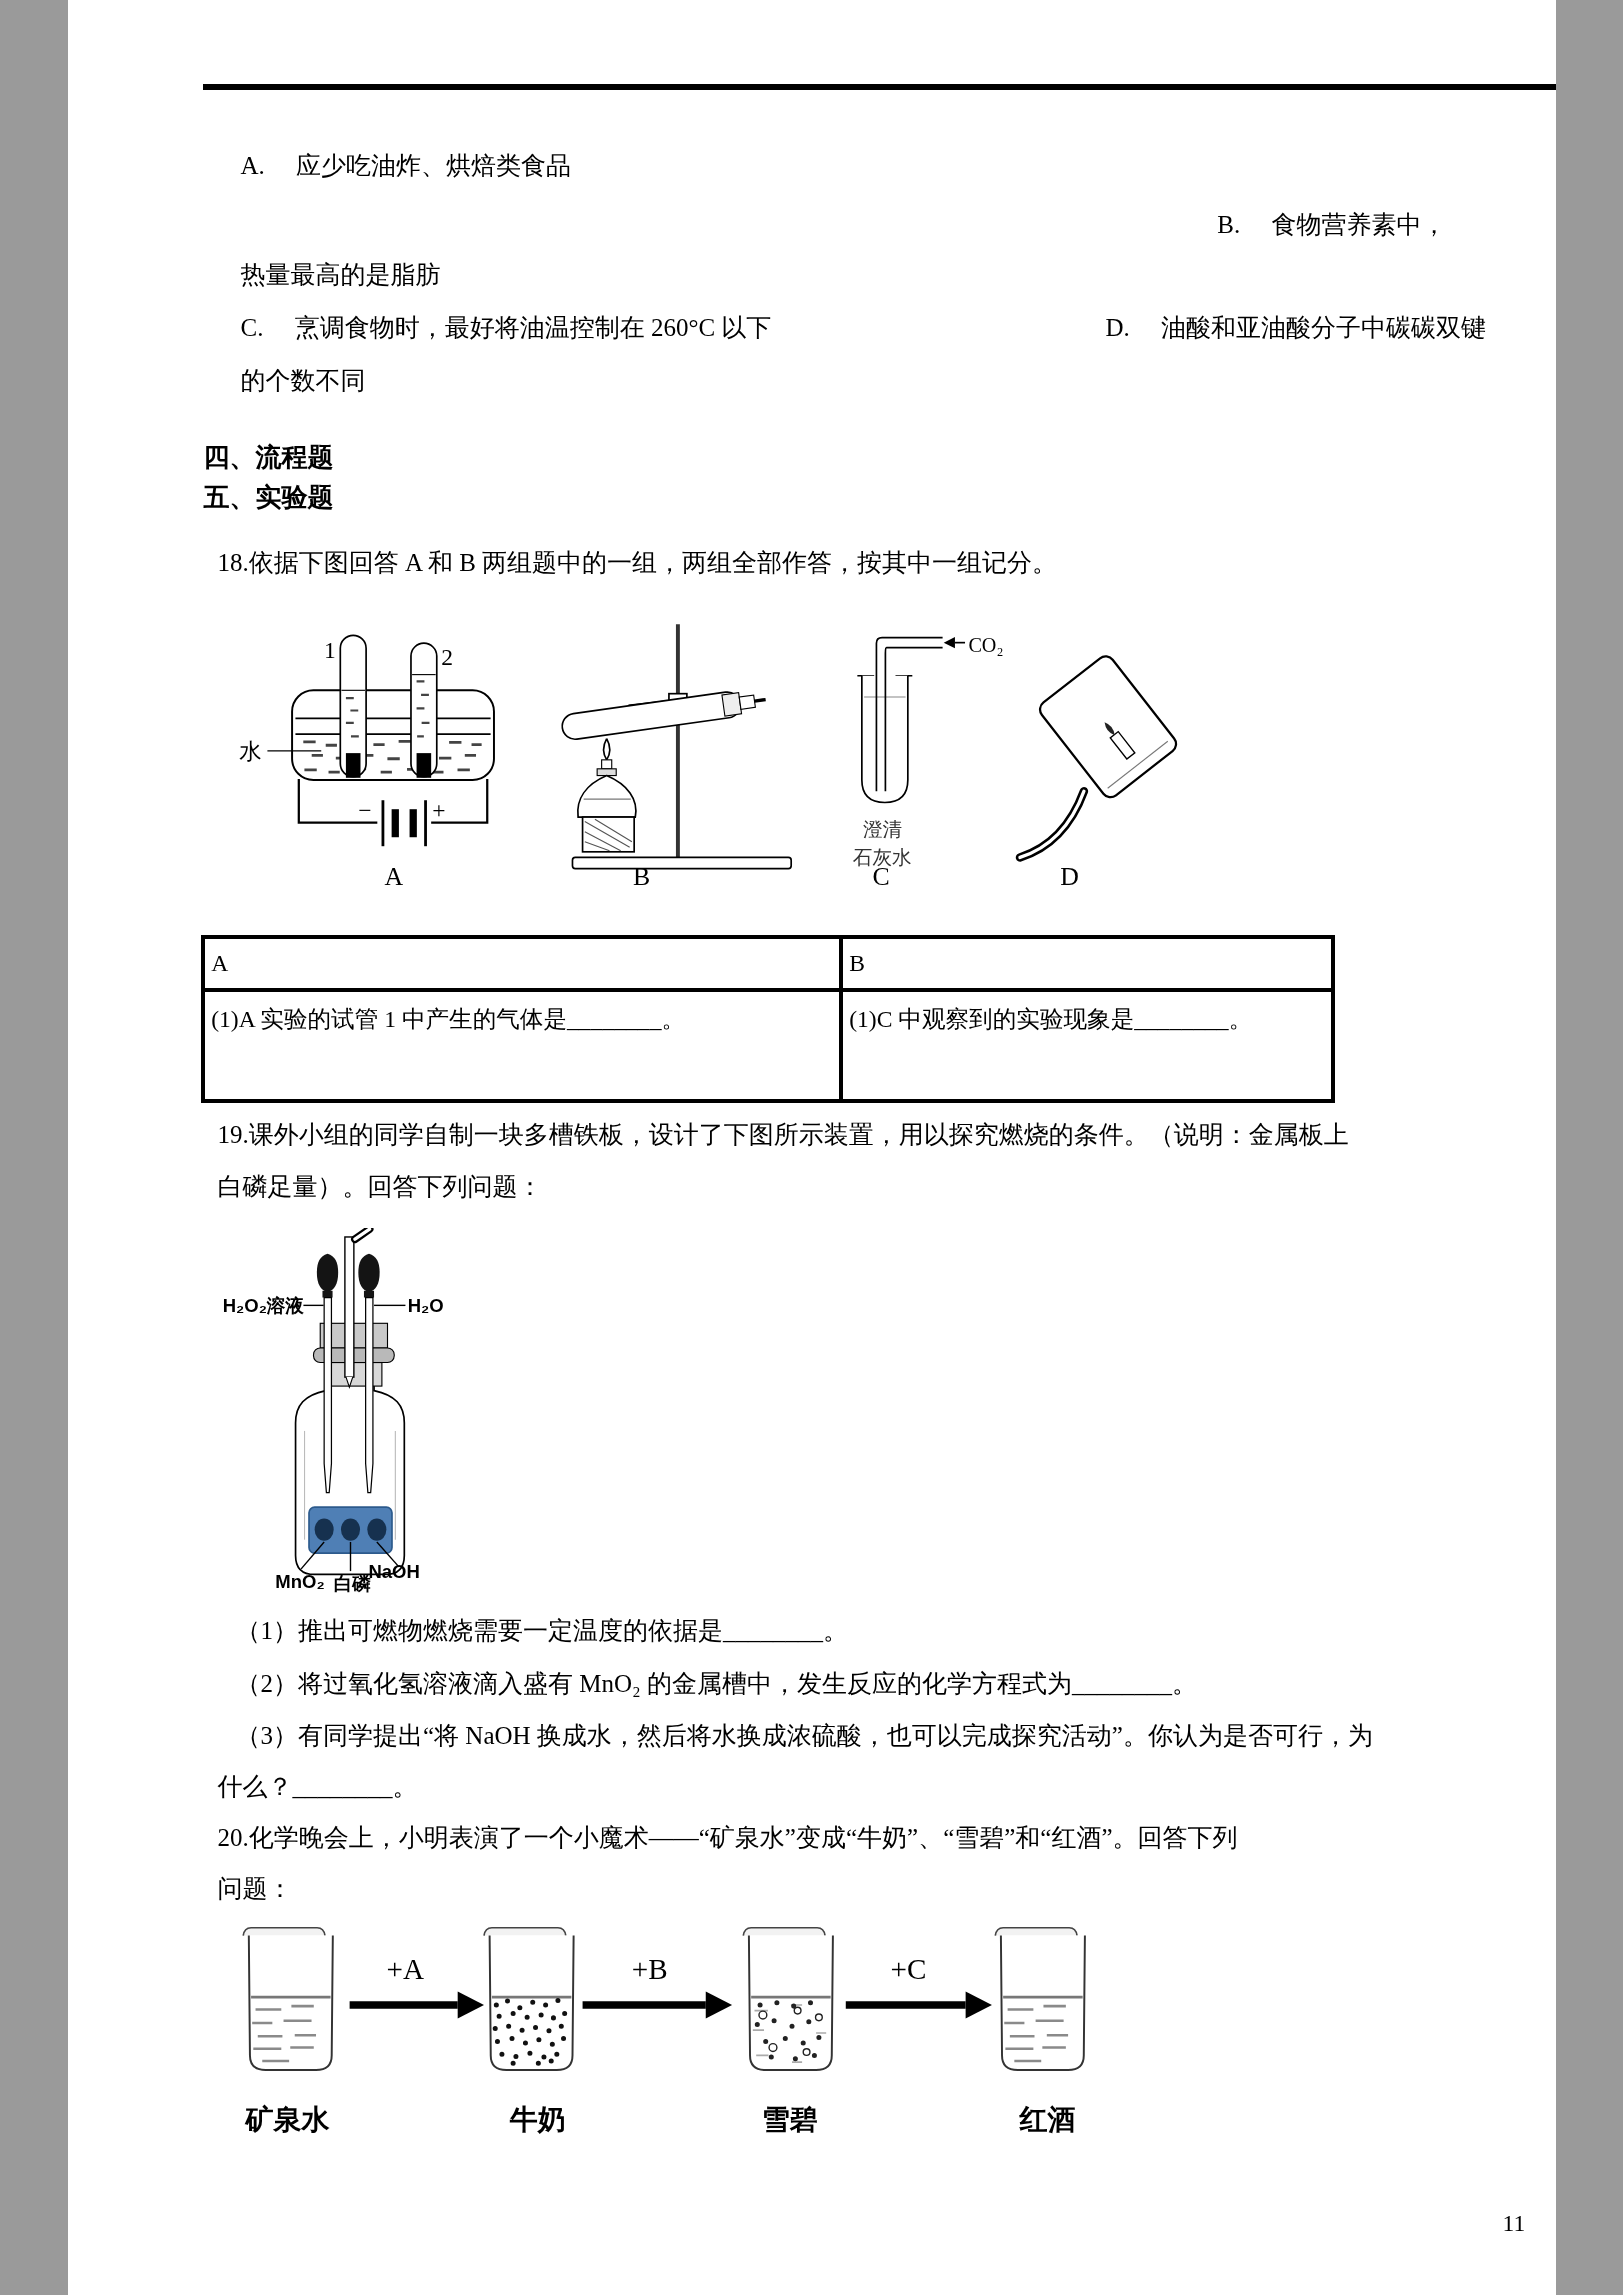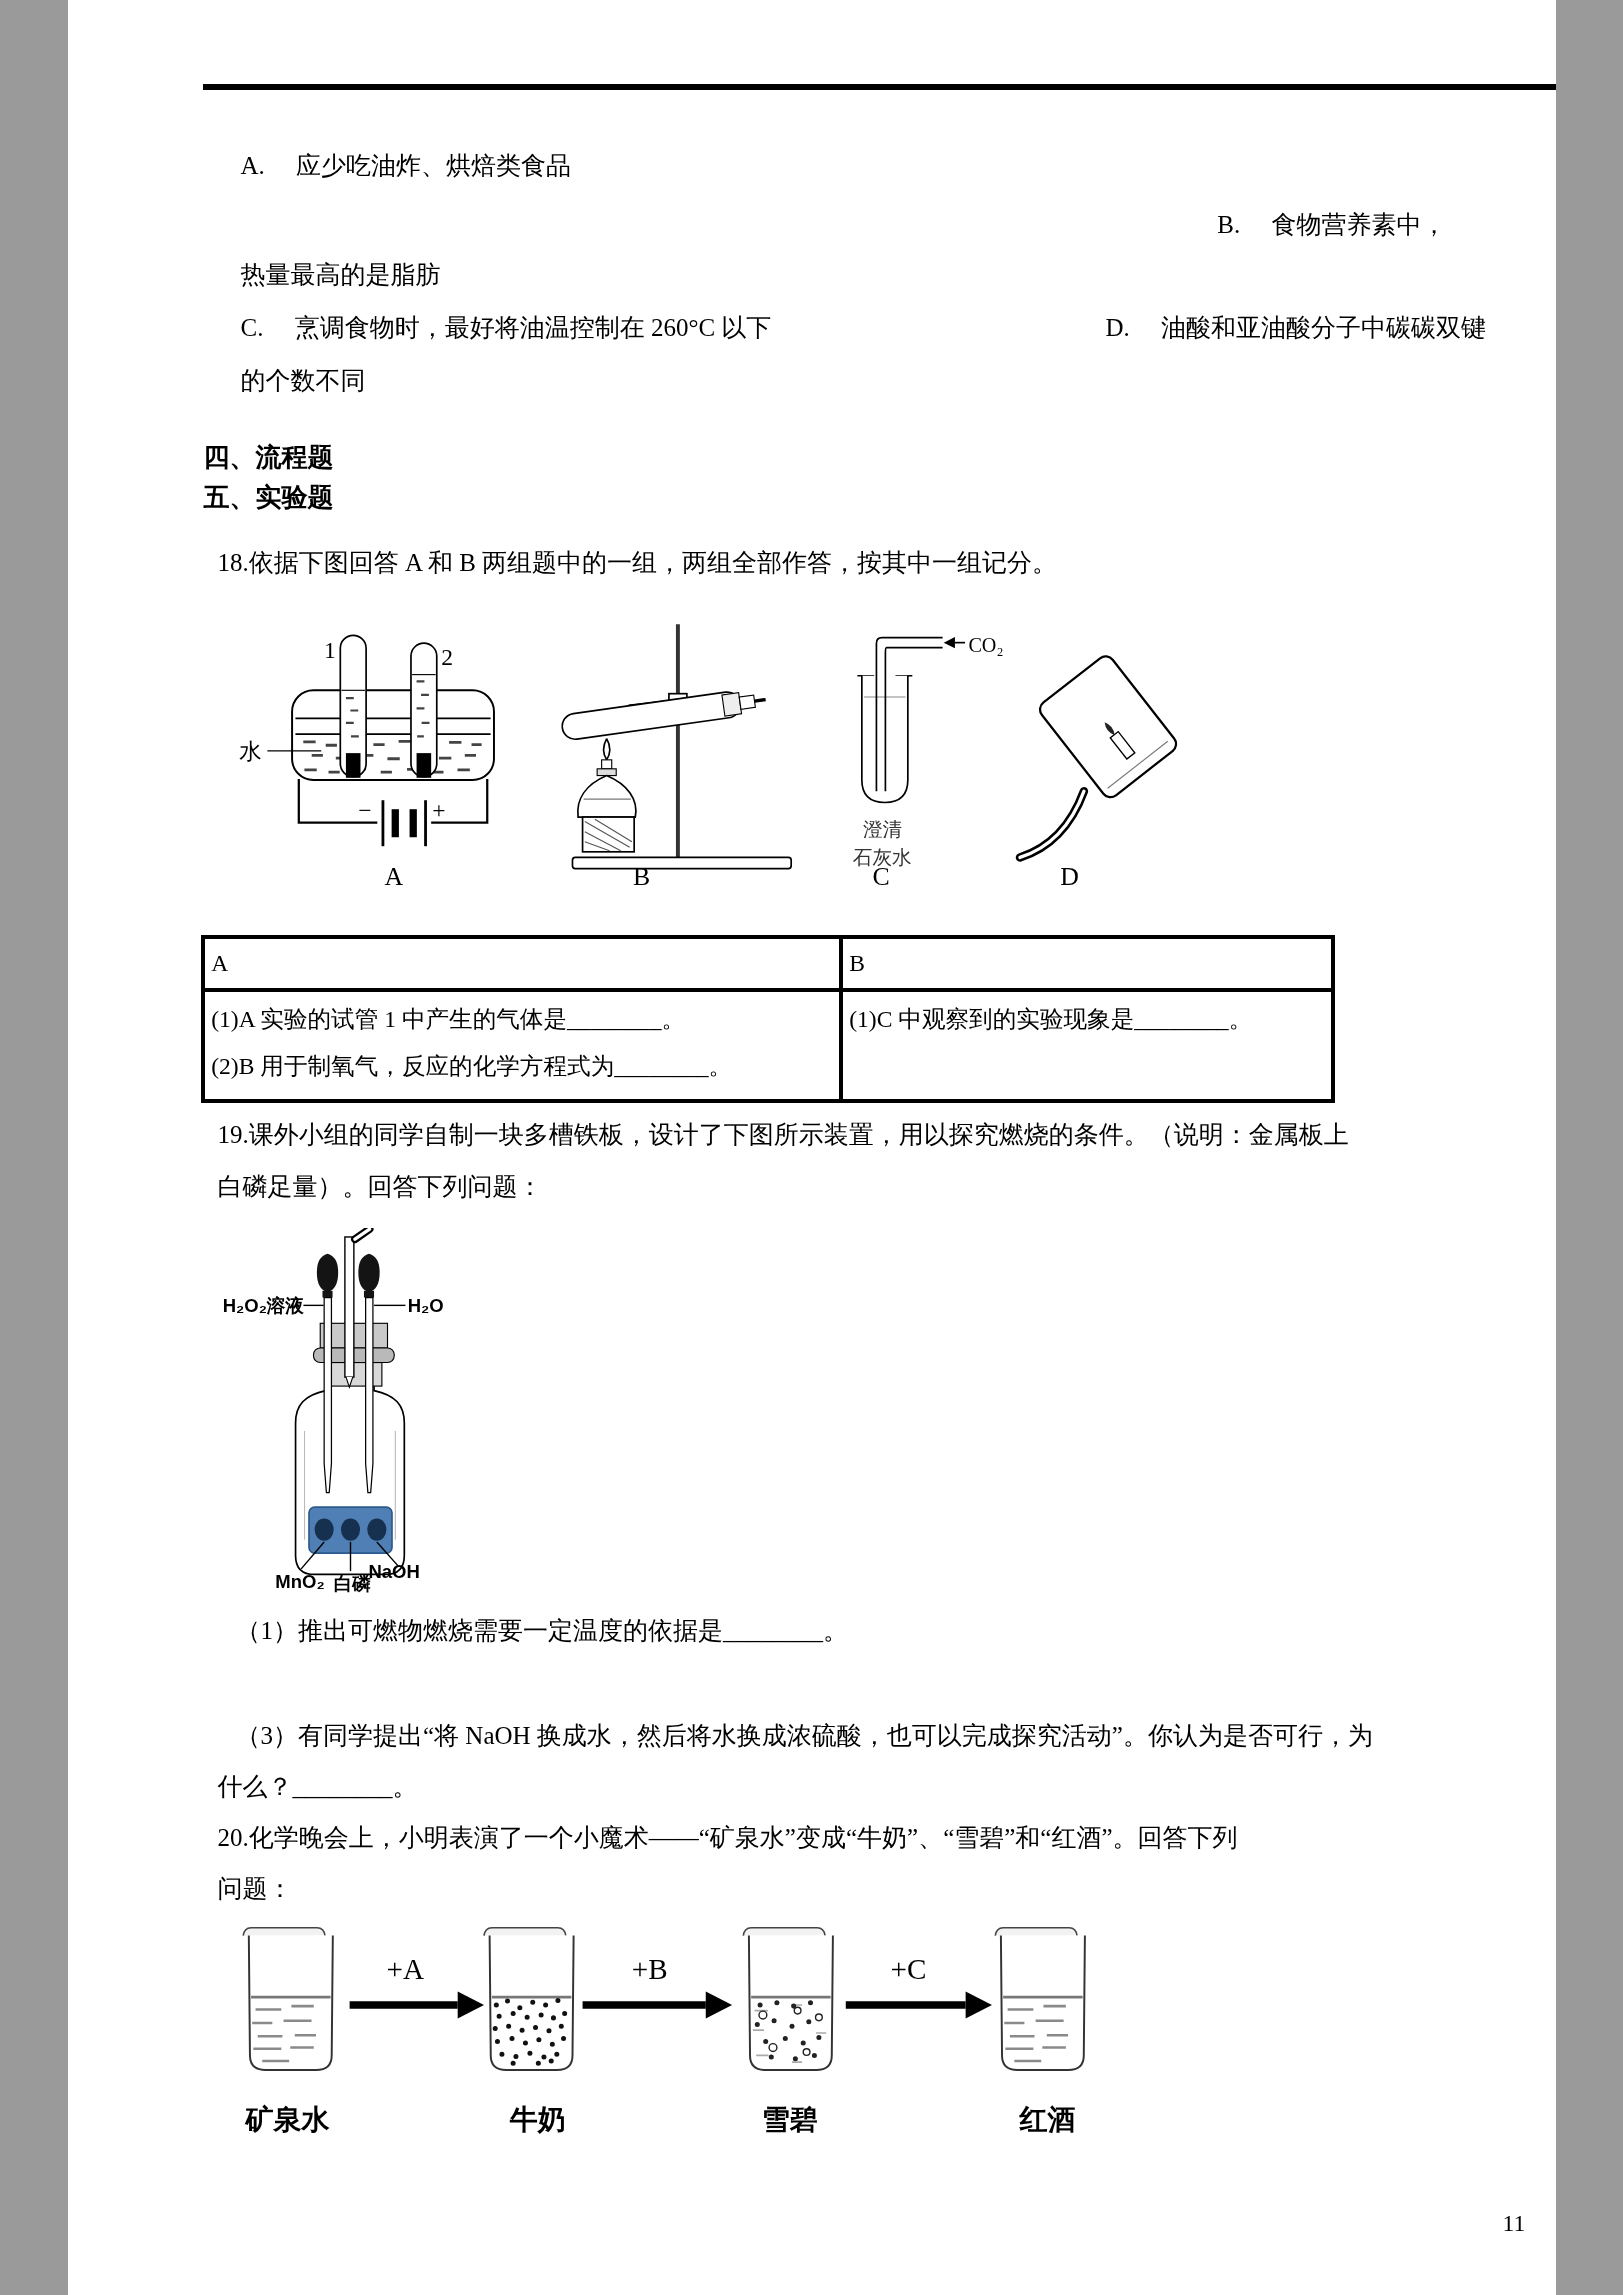--- a/index.html
+++ b/index.html
@@ -119,21 +119,20 @@
       <text x="1135" y="498" font-size="46">C</text>
       <text x="1470" y="498" font-size="46">D</text>
     </svg>
   </div>
 
   <div class="qtable">
     <div class="cell c1 r1">A</div>
     <div class="cell r1">B</div>
     <div class="cell c1 bodycell">
       <div>(1)A 实验的试管 1 中产生的气体是________。</div>
-      <div>(2)B 用于制氧气，反应的化学方程式为________。</div>
     </div>
     <div class="cell bodycell">
       <div>(1)C 中观察到的实验现象是________。</div>
     </div>
   </div>
 
   <div class="line" style="left:150px;top:1119px">19.课外小组的同学自制一块多槽铁板，设计了下图所示装置，用以探究燃烧的条件。（说明：金属板上</div>
   <div class="line" style="left:150px;top:1171px">白磷足量）。回答下列问题：</div>
 
   <div class="figure" style="left:151px;top:1228px">
@@ -171,20 +170,21 @@
         <text class="lbl" x="6" y="150" font-size="33">H₂O₂溶液</text>
         <text class="lbl" x="336" y="150" font-size="33">H₂O</text>
         <text class="lbl" x="100" y="642" font-size="33">MnO₂</text>
         <text class="lbl" x="204" y="646" font-size="33">白磷</text>
         <text class="lbl" x="266" y="624" font-size="33">NaOH</text>
       </g>
     </svg>
   </div>
 
   <div class="line" style="left:168px;top:1615px">（1）推出可燃物燃烧需要一定温度的依据是________。</div>
+  <div class="line" style="left:168px;top:1668px">（2）将过氧化氢溶液滴入盛有 MnO₂ 的金属槽中，发生反应的化学方程式为________。</div>
   <div class="line" style="left:168px;top:1720px">（3）有同学提出“将 NaOH 换成水，然后将水换成浓硫酸，也可以完成探究活动”。你认为是否可行，为</div>
   <div class="line" style="left:150px;top:1771px">什么？________。</div>
 
   <div class="line" style="left:150px;top:1822px">20.化学晚会上，小明表演了一个小魔术——“矿泉水”变成“牛奶”、“雪碧”和“红酒”。回答下列</div>
   <div class="line" style="left:150px;top:1873px">问题：</div>
 
   <div class="figure" style="left:140px;top:1921px">
     <svg width="953" height="224" viewBox="0 0 1700 400">
 
       <g>

